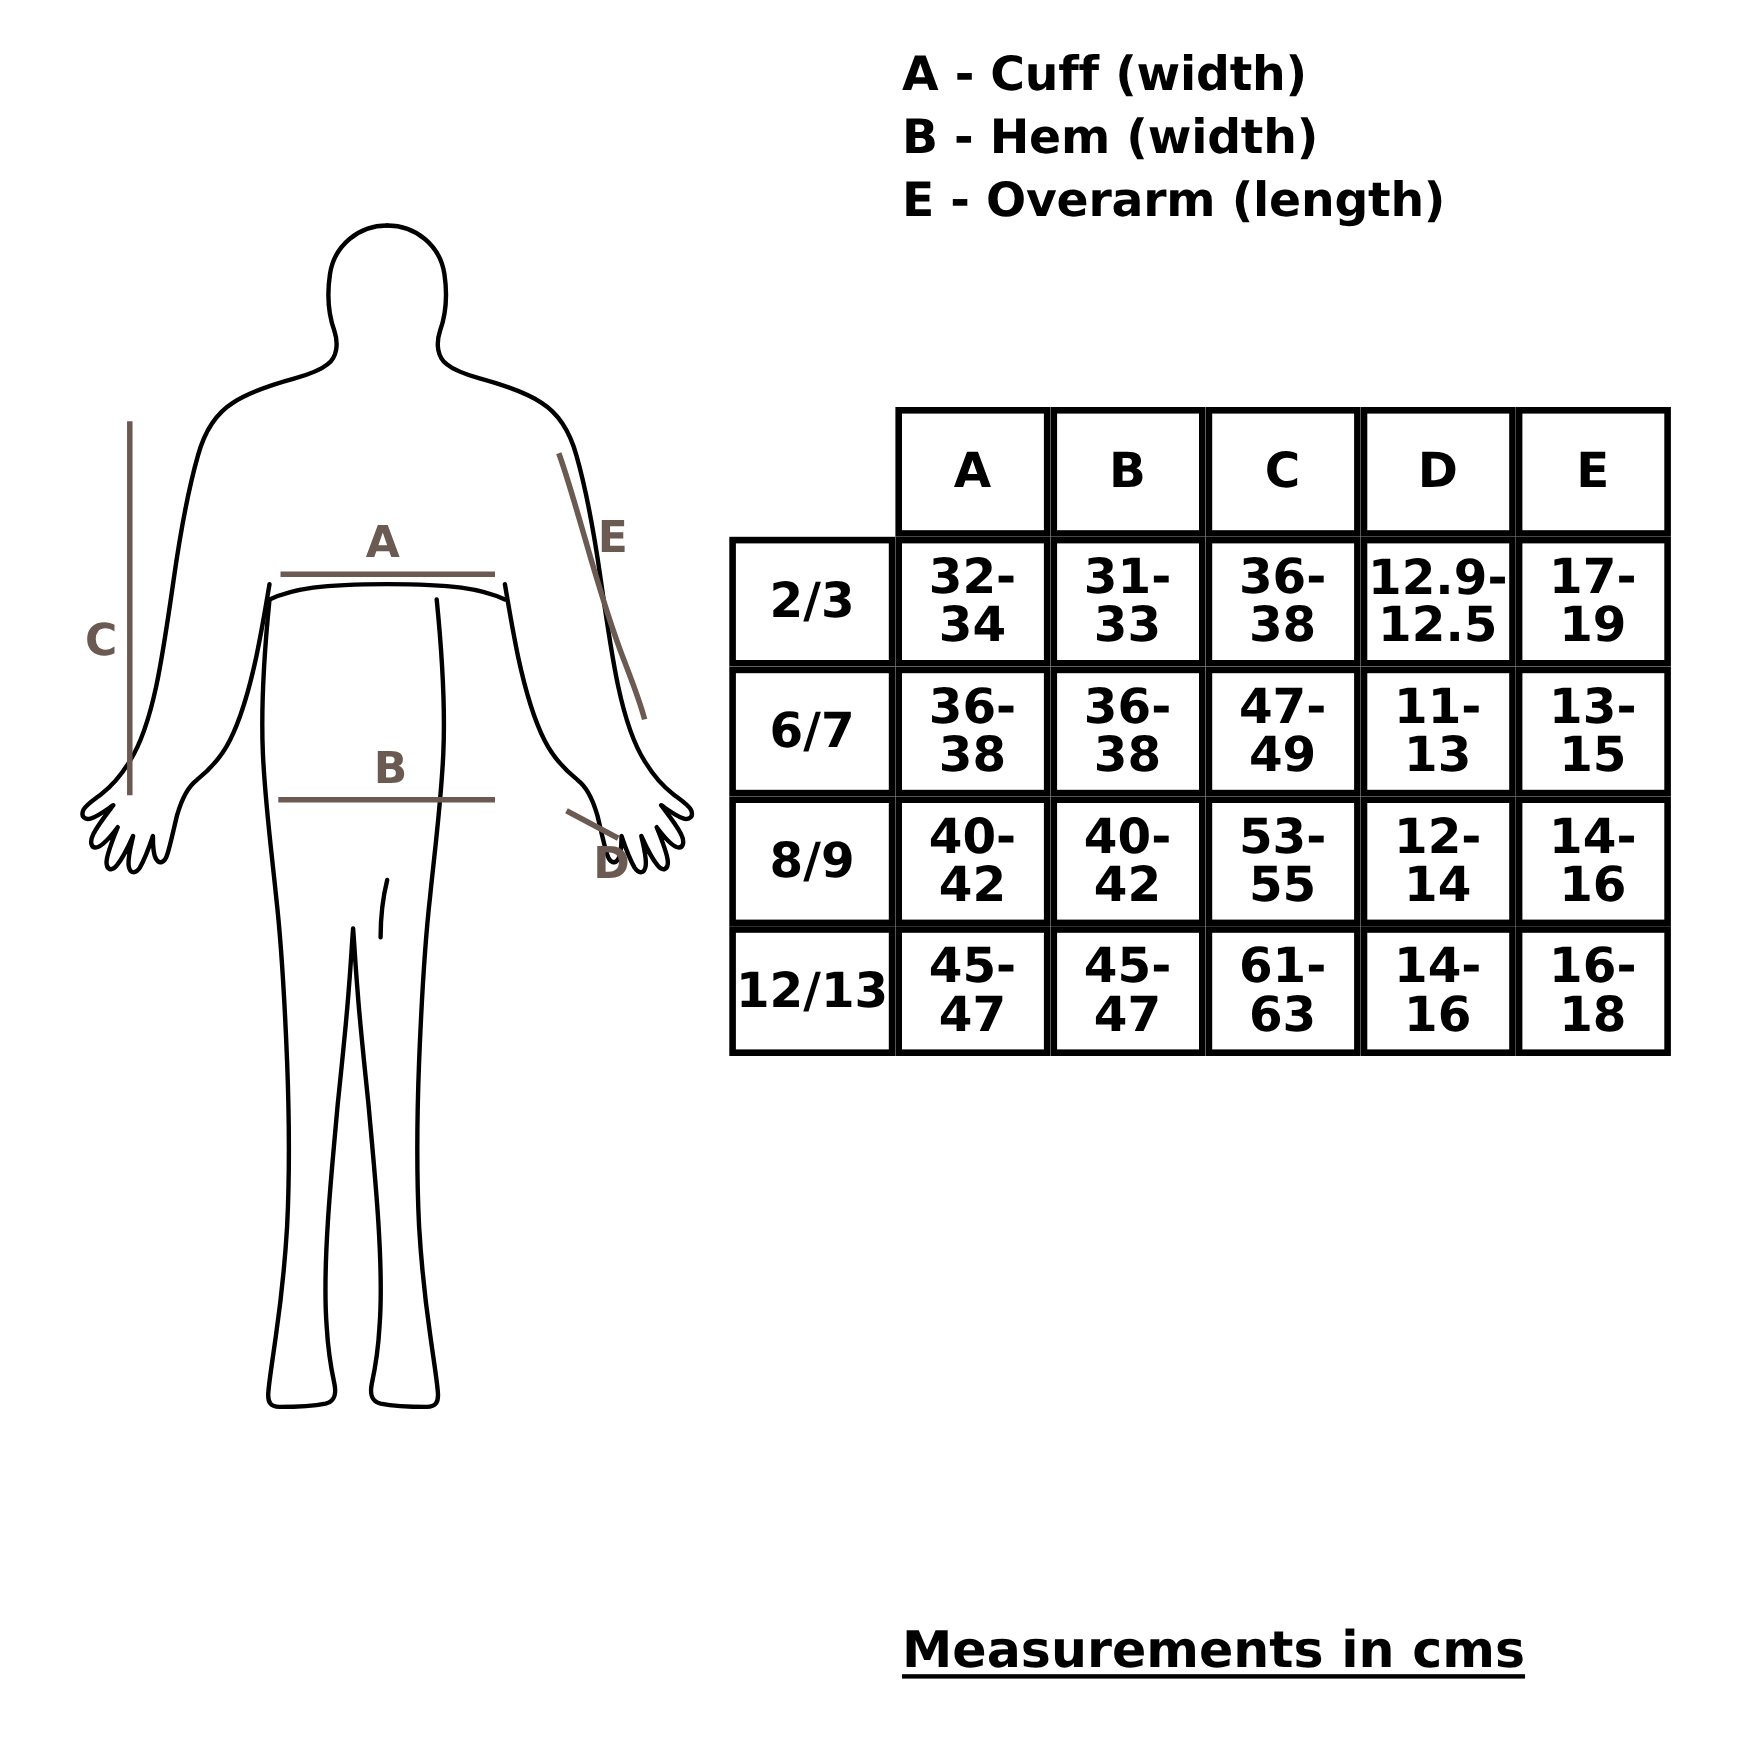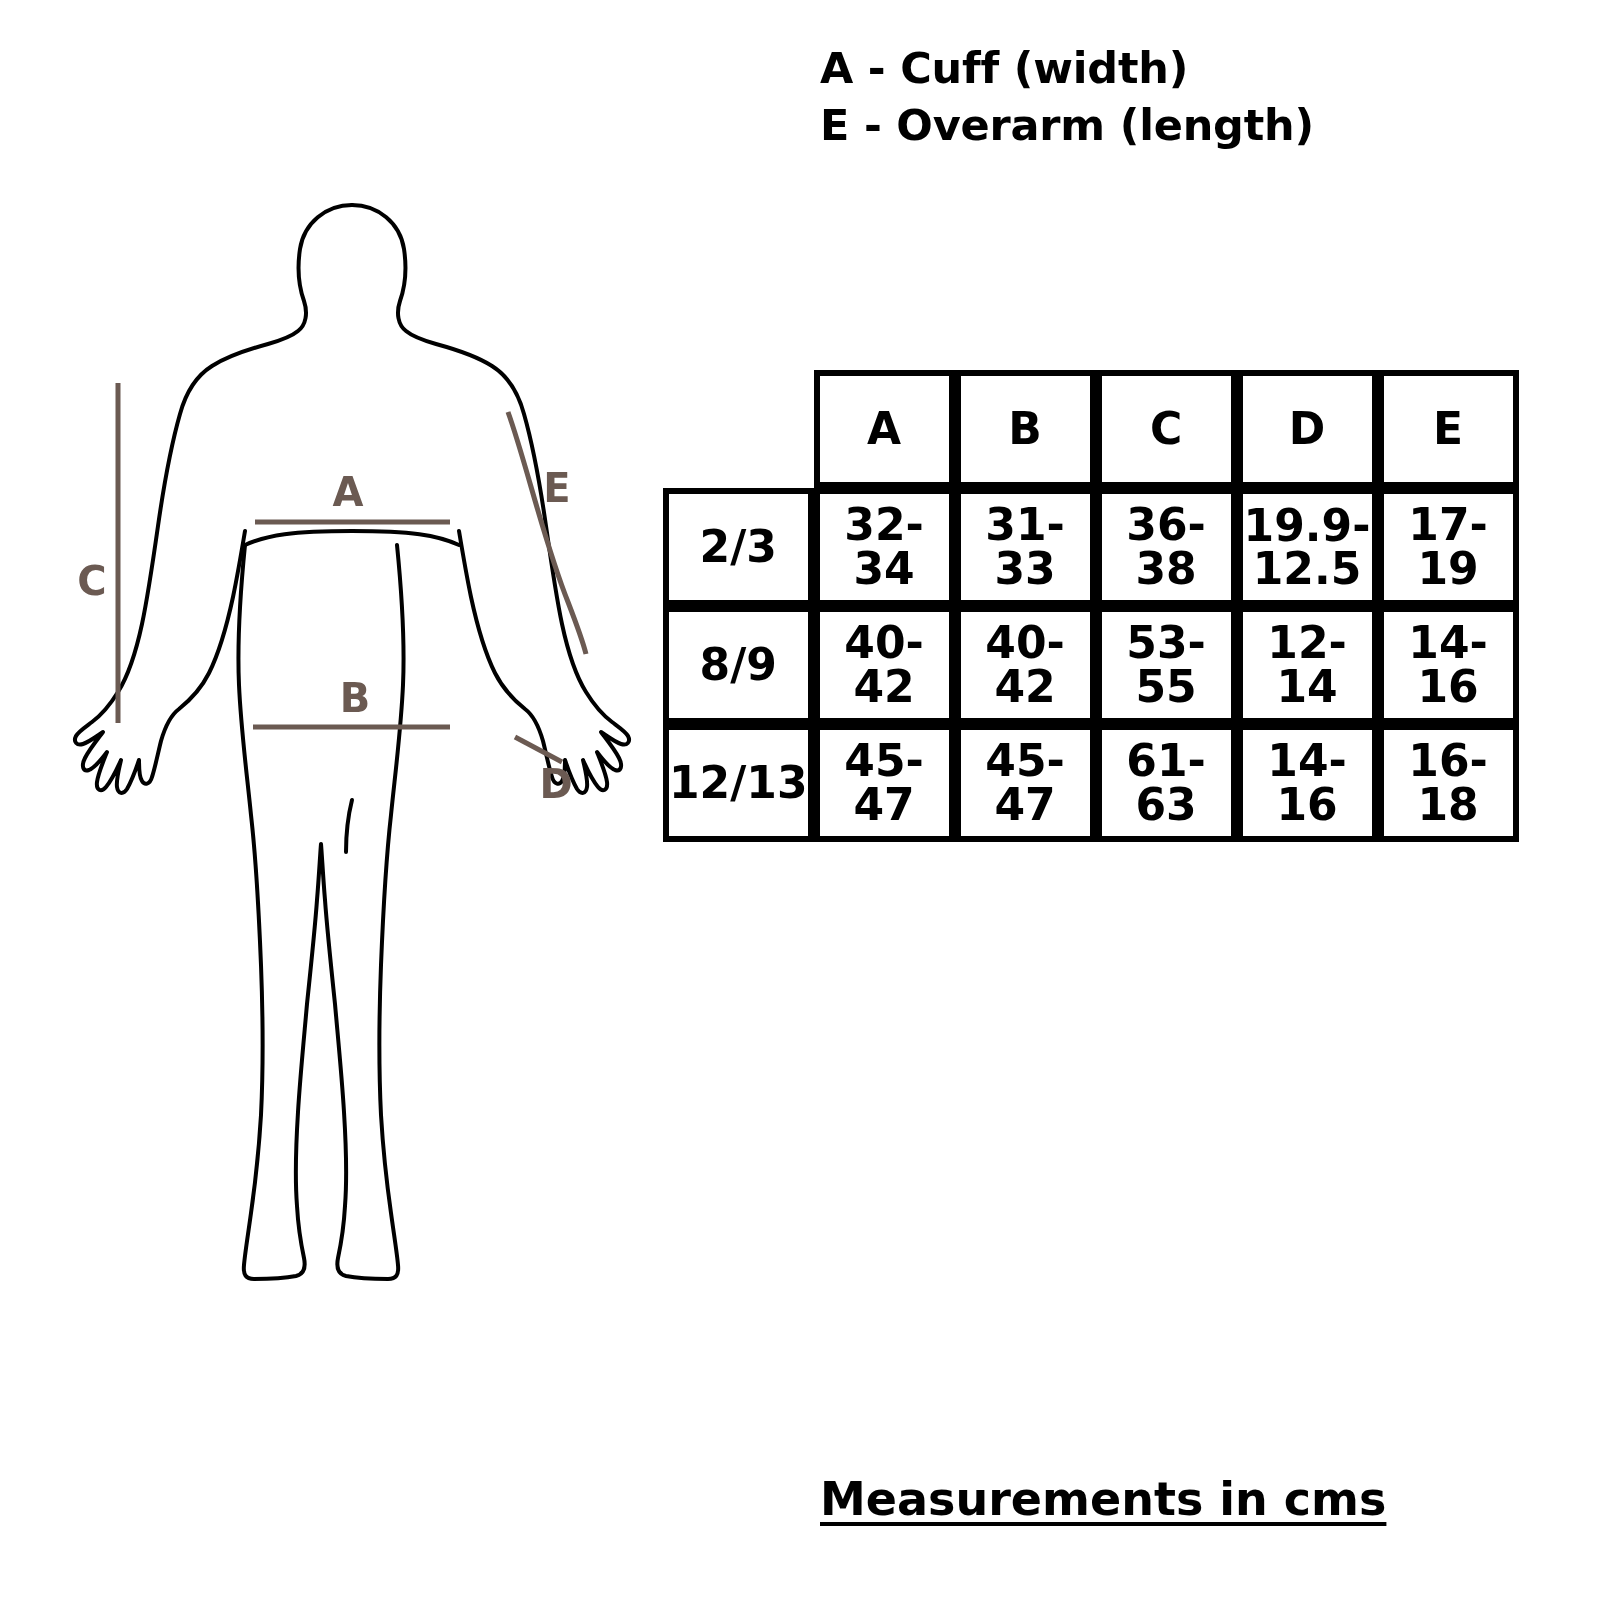--- a/index.html
+++ b/index.html
@@ -219,20 +219,21 @@
     <text class="fig-label" x="92" y="595" text-anchor="middle">C</text>
     <text class="fig-label" x="348" y="506" text-anchor="middle">A</text>
     <text class="fig-label" x="355" y="712" text-anchor="middle">B</text>
     <text class="fig-label" x="557" y="502" text-anchor="middle">E</text>
     <text class="fig-label" x="556" y="798" text-anchor="middle">D</text>
   </svg>
 </div>
 
 <div id="legend">
   <div class="legend-line">A - Cuff (width)</div>
+  <div class="legend-line">B - Hem (width)</div>
   <div class="legend-line">E - Overarm (length)</div>
 </div>
 
 <table id="size-table">
   <thead>
     <tr>
       <th class="corner-cell size-col"></th>
       <th>A</th>
       <th>B</th>
       <th>C</th>
@@ -240,24 +241,32 @@
       <th>E</th>
     </tr>
   </thead>
   <tbody>
     <tr>
       <td class="size-col">2/3</td>
       <td>32-34</td>
       <td>31-33</td>
       <td>36-38</td>
       <td>
-          <span class="cell-stack">19.9-</span>
+          <span class="cell-stack">12.9-</span>
           <span class="cell-stack">12.5</span>
         </td>
       <td>17-19</td>
+    </tr>
+    <tr>
+      <td class="size-col">6/7</td>
+      <td>36-38</td>
+      <td>36-38</td>
+      <td>47-49</td>
+      <td>11-13</td>
+      <td>13-15</td>
     </tr>
     <tr>
       <td class="size-col">8/9</td>
       <td>40-42</td>
       <td>40-42</td>
       <td>53-55</td>
       <td>12-14</td>
       <td>14-16</td>
     </tr>
     <tr>

